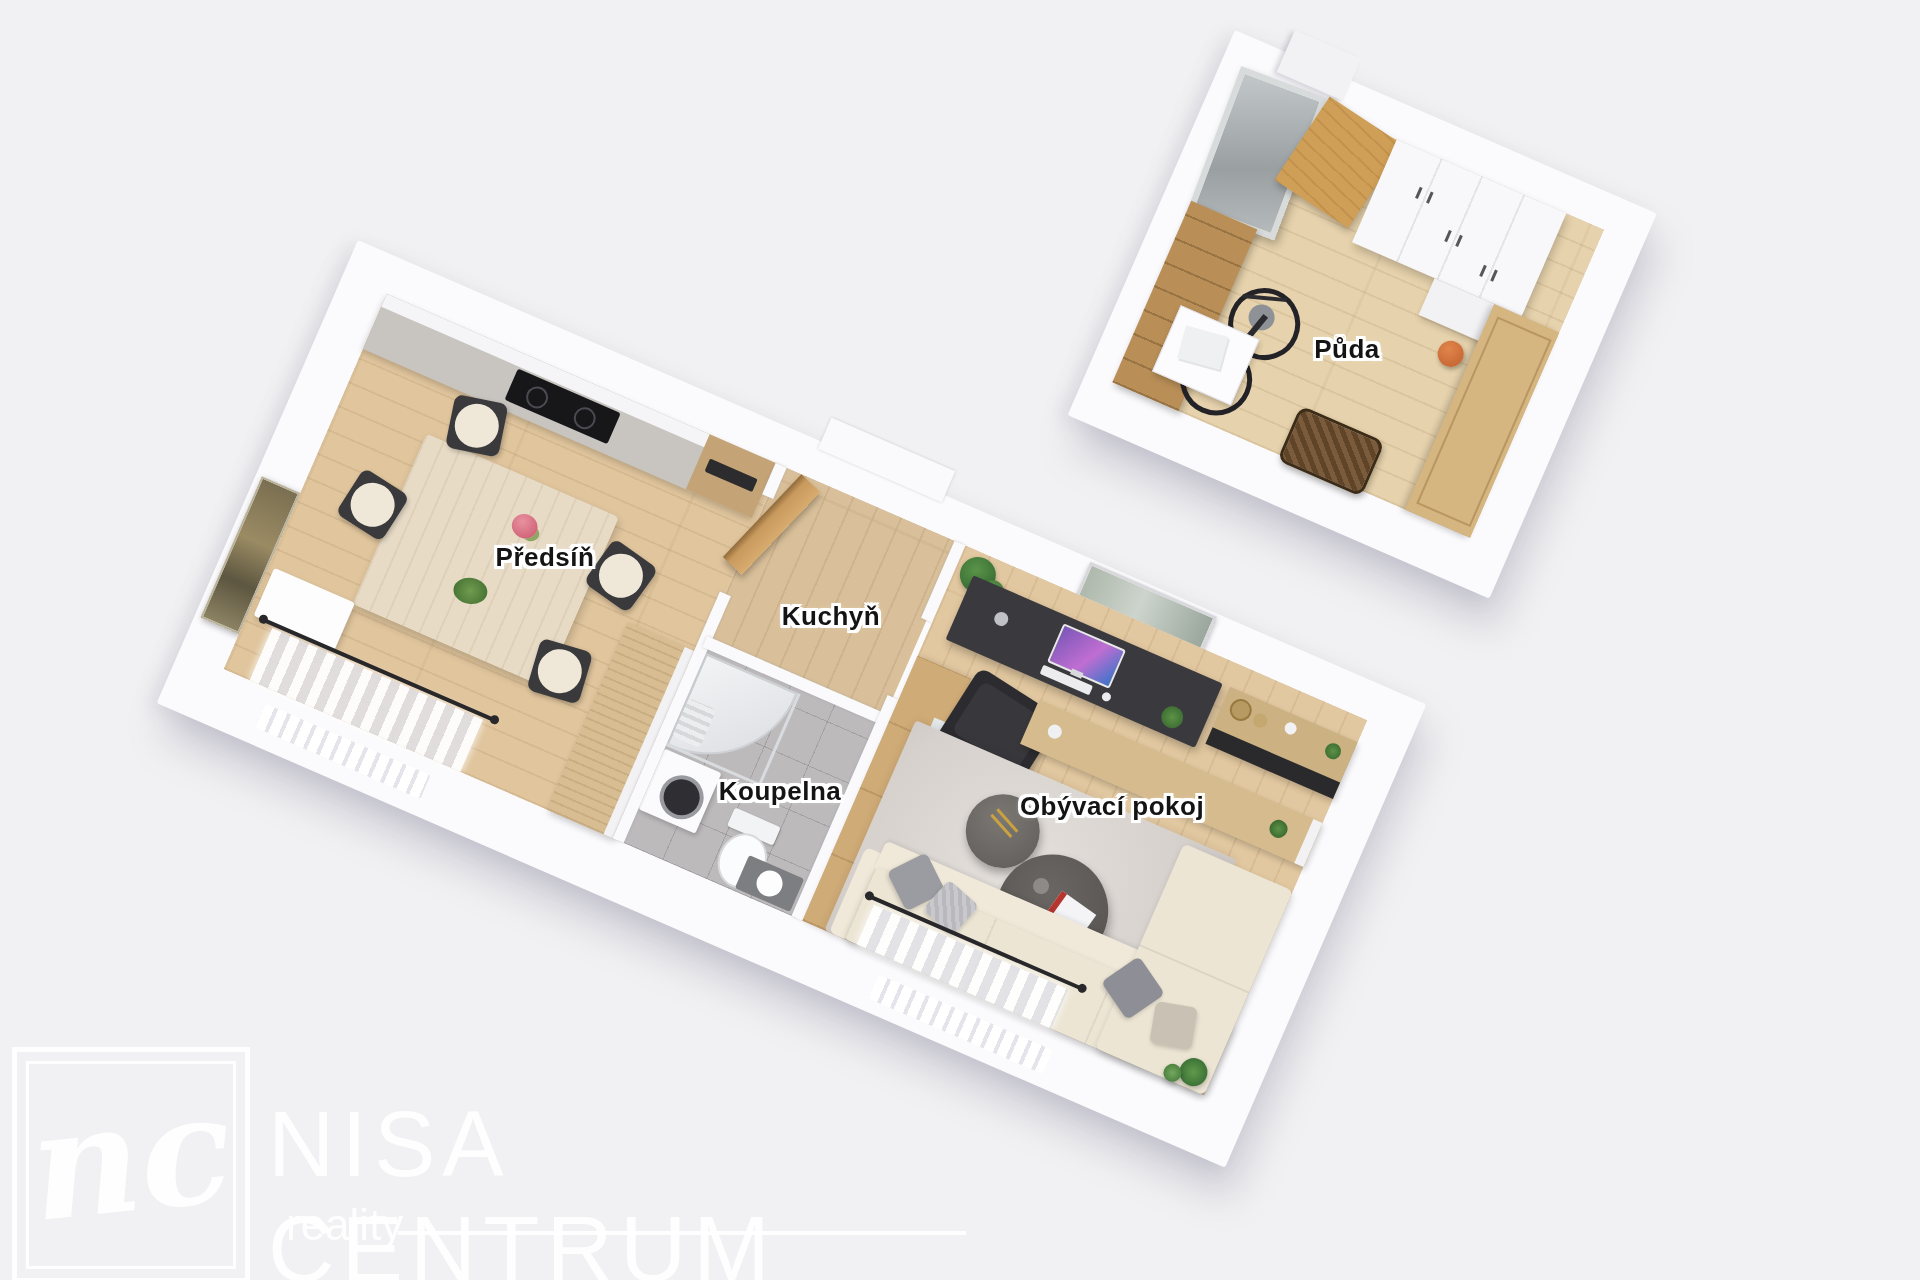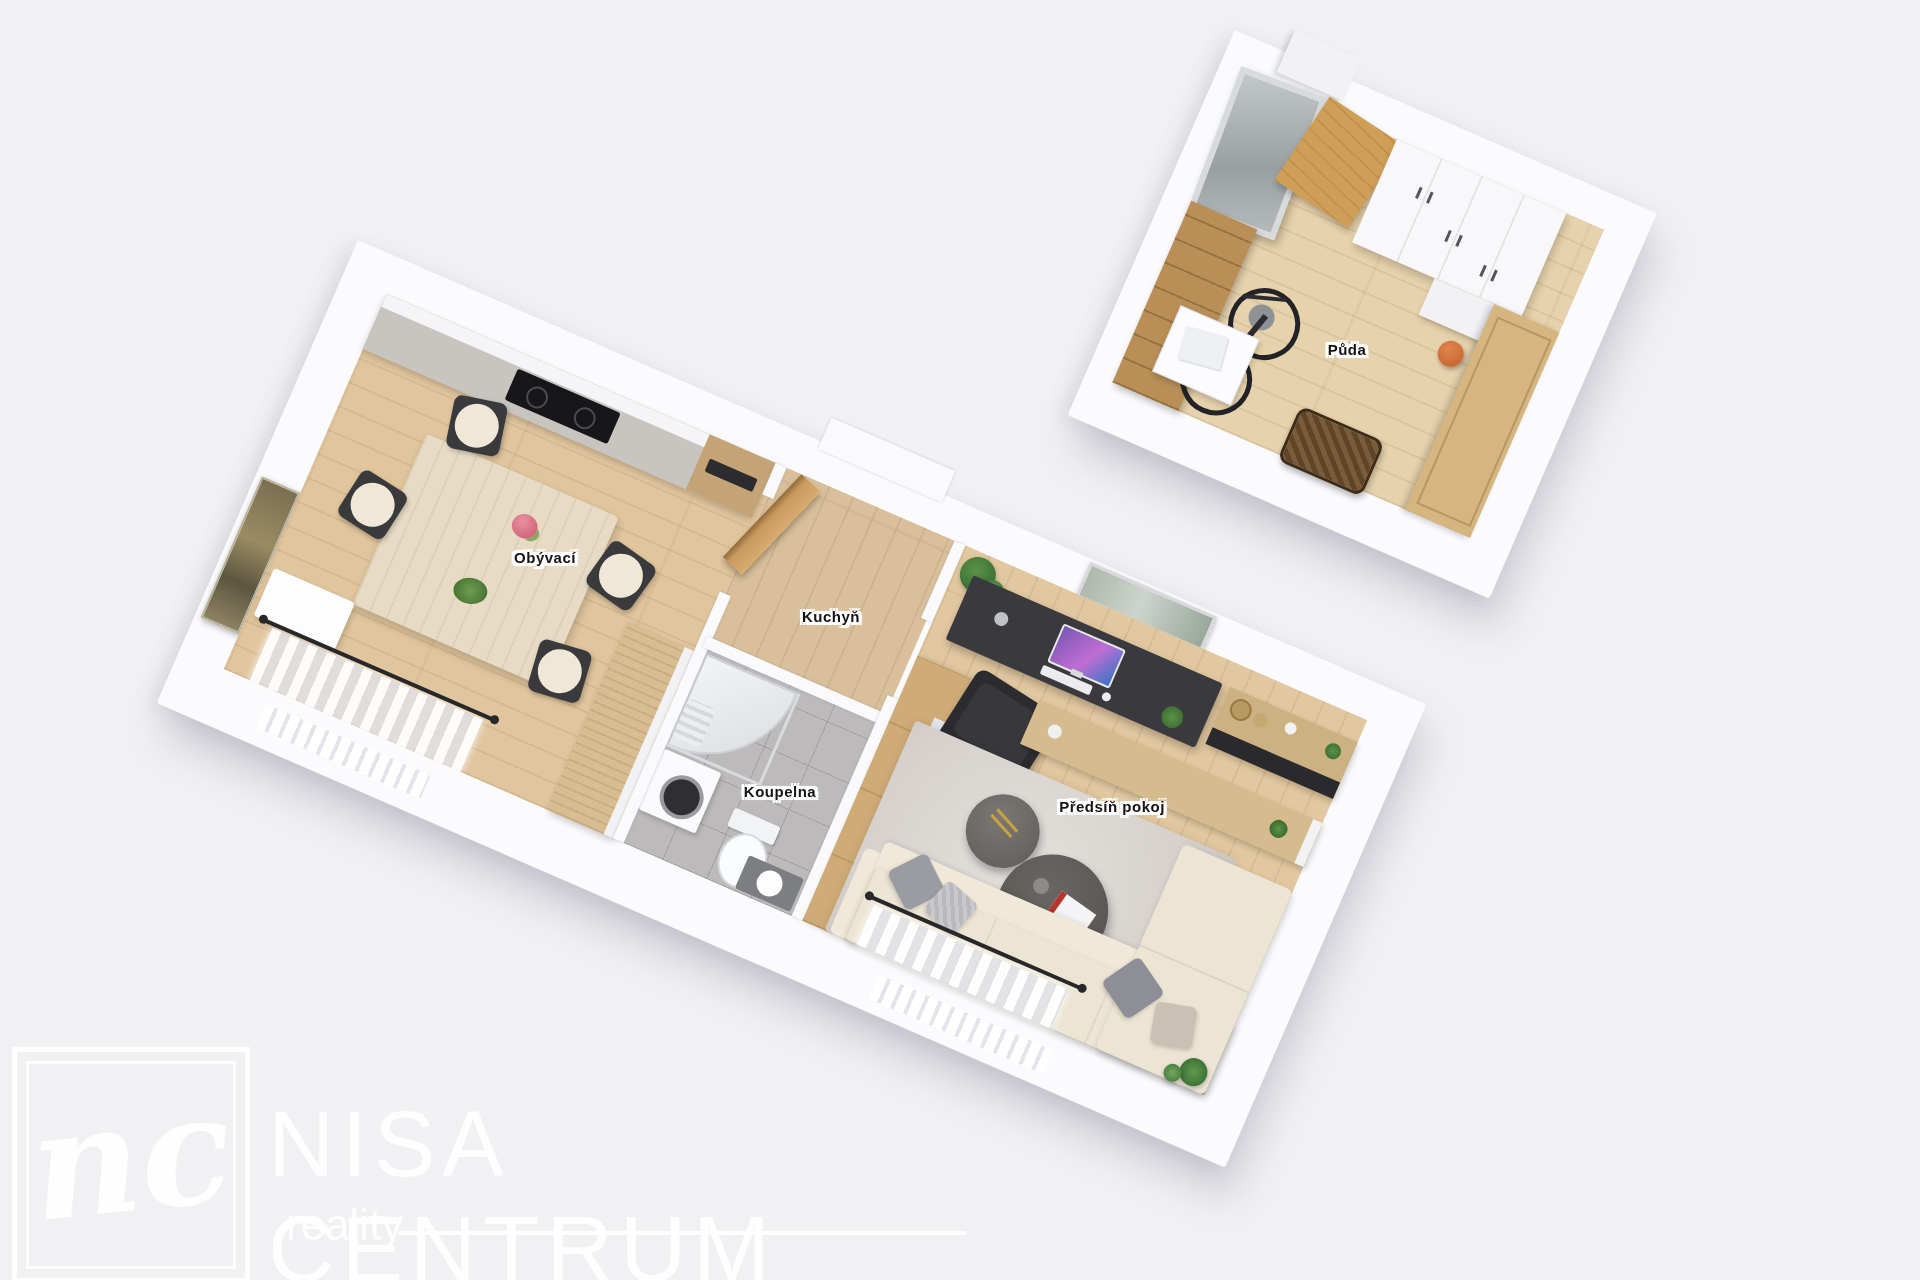--- a/index.html
+++ b/index.html
@@ -17,21 +17,21 @@
   .wood{background-color:#e0c59d;
         background-image:repeating-linear-gradient(0deg, rgba(120,85,45,.10) 0 2px, rgba(255,255,255,0) 2px 26px),
                          repeating-linear-gradient(90deg, rgba(120,85,45,.06) 0 3px, rgba(255,255,255,0) 3px 180px);}
   .woodv{background-color:#e2c8a0;
         background-image:repeating-linear-gradient(90deg, rgba(120,85,45,.10) 0 2px, rgba(255,255,255,0) 2px 26px),
                          repeating-linear-gradient(0deg, rgba(120,85,45,.06) 0 3px, rgba(255,255,255,0) 3px 180px);}
   .tile{background-color:#bdbabc;
         background-image:repeating-linear-gradient(0deg, rgba(90,88,90,.25) 0 1px, rgba(255,255,255,0) 1px 48px),
                          repeating-linear-gradient(90deg, rgba(90,88,90,.25) 0 1px, rgba(255,255,255,0) 1px 48px);}
   .wall{background:#fafafc;box-shadow:0 0 3px rgba(130,130,150,.35);}
-  .room-label{position:absolute;transform:translate(-50%,-50%);font-weight:bold;font-size:15px;color:#141414;white-space:nowrap;letter-spacing:.5px;
+  .room-label{position:absolute;transform:translate(-50%,-50%);font-weight:bold;font-size:26px;color:#141414;white-space:nowrap;letter-spacing:.5px;
       text-shadow:-3px -3px 0 #fff,3px -3px 0 #fff,-3px 3px 0 #fff,3px 3px 0 #fff,0 -3px 0 #fff,0 3px 0 #fff,-3px 0 0 #fff,3px 0 0 #fff,0 0 6px #fff;}
   .ring{border-radius:50%;}
   .watermark{position:absolute;color:rgba(255,255,255,.92);}
   .wm-box{position:absolute;left:12px;top:1047px;width:228px;height:226px;border:5px solid rgba(255,255,255,.88);}
   .wm-box-inner{position:absolute;left:9px;top:9px;right:9px;bottom:9px;border:3px solid rgba(255,255,255,.88);}
   .wm-monogram{position:absolute;left:0;top:10px;width:100%;text-align:center;font-family:"DejaVu Serif",serif;font-style:italic;font-weight:bold;
        font-size:150px;line-height:190px;color:rgba(255,255,255,.92);transform:rotate(-6deg);}
   .wm-brand{position:absolute;left:268px;top:1092px;font-size:92px;letter-spacing:7px;color:rgba(255,255,255,.92);font-weight:400;}
   .wm-tag{position:absolute;left:286px;top:1200px;font-size:44px;color:rgba(255,255,255,.92);}
   .wm-line{position:absolute;left:398px;top:1231px;width:568px;height:4px;background:rgba(255,255,255,.92);}
@@ -219,24 +219,24 @@
 
       <div class="abs" style="left:18px;top:238px;width:84px;height:70px;background:#fcfcfe;border:1px solid #e0e0e6;box-shadow:2px 3px 6px rgba(0,0,0,.2);">
         <div class="abs" style="left:14px;top:12px;width:44px;height:34px;background:#eef0f2;transform:rotate(-8deg);box-shadow:2px 2px 0 #e2e5e8;"></div>
       </div>
 
       <div class="abs" style="left:168px;top:282px;width:86px;height:54px;border-radius:10px;background:repeating-linear-gradient(45deg,#7a5b3b 0 5px,#5f4428 5px 10px);box-shadow:2px 3px 6px rgba(0,0,0,.3);border:3px solid #3d2c18;"></div>
     </div>
   </div>
 
   <div>
-    <div class="room-label" style="left:545px;top:557px;">Obývací</div>
+    <div class="room-label" style="left:545px;top:557px;">Předsíň</div>
     <div class="room-label" style="left:831px;top:616px;">Kuchyň</div>
     <div class="room-label" style="left:780px;top:791px;">Koupelna</div>
-    <div class="room-label" style="left:1112px;top:806px;">Předsíň pokoj</div>
+    <div class="room-label" style="left:1112px;top:806px;">Obývací pokoj</div>
     <div class="room-label" style="left:1347px;top:349px;">Půda</div>
   </div>
 
   <div class="watermark">
     <div class="wm-box">
       <div class="wm-box-inner"></div>
       <div class="wm-monogram">nc</div>
     </div>
     <div class="wm-brand">NISA CENTRUM</div>
     <div class="wm-tag">reality</div>

